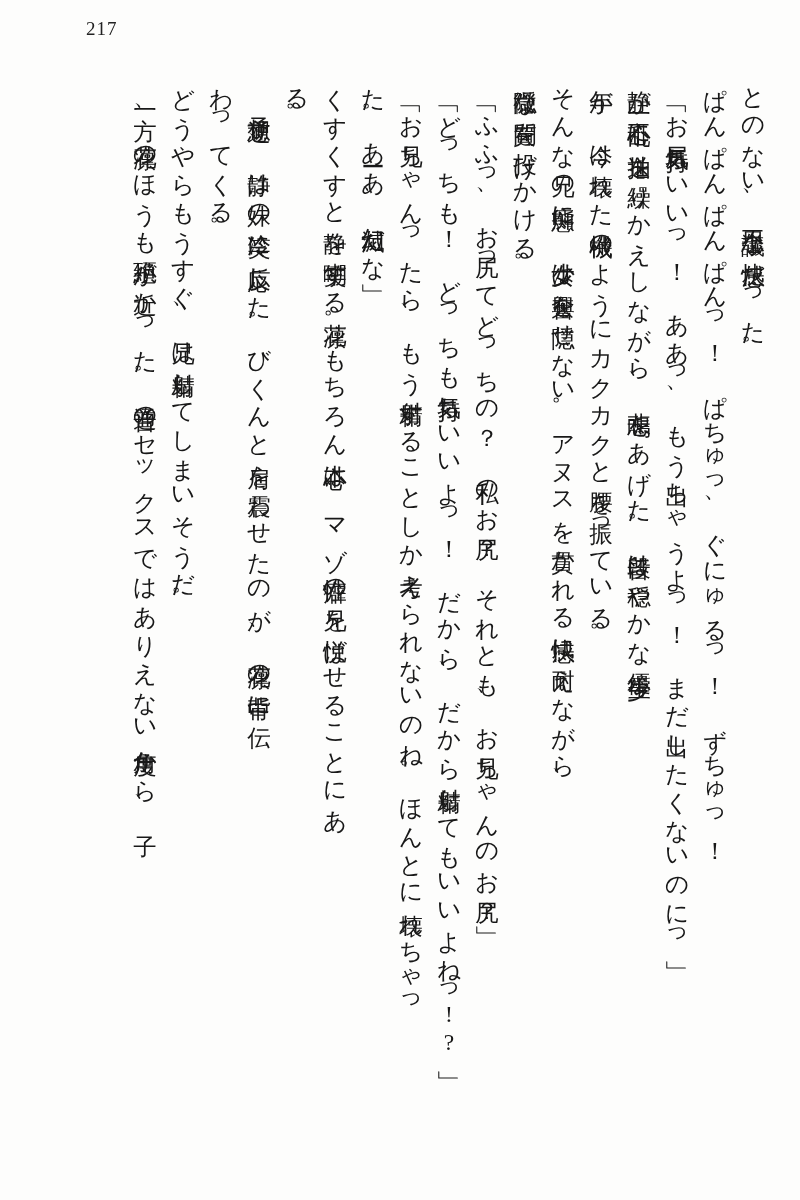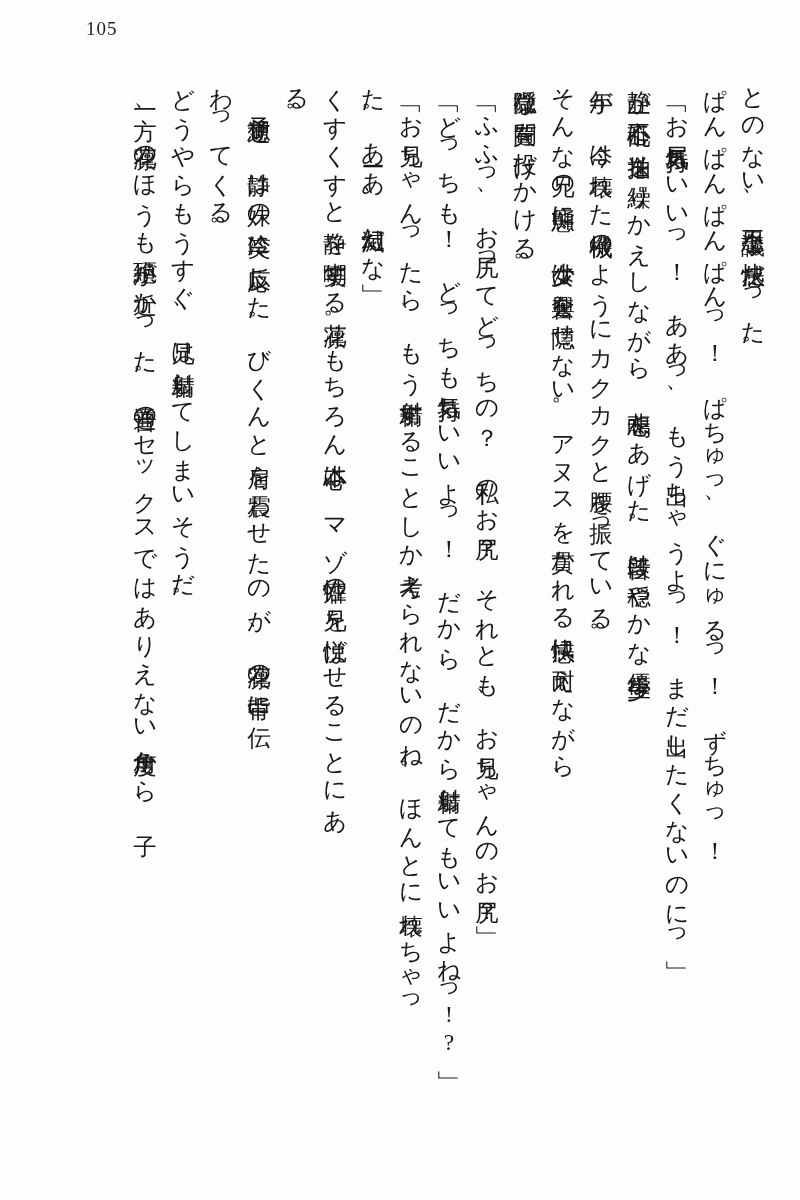--- a/index.html
+++ b/index.html
@@ -67,21 +67,21 @@
   .col.indent {
     padding-top: 26px;
     height: 1064px;
   }
 </style>
 </head>
 <body>
 
 <div id="page">
 
-  <div id="page-number">105</div>
+  <div id="page-number">217</div>
 
   <div id="text-body">
       <div class="col">とのない、不思議な快感だった。</div>
       <div class="col">ぱんぱんぱんぱんっ！　ぱちゅっ、ぐにゅるっ！　ずちゅっ！</div>
       <div class="col indent">「お尻気持ちいいっ！　ああっ、もう出ちゃうよっ！　まだ出したくないのにっ」</div>
       <div class="col">静が一心不乱に抽送を繰りかえしながら、悲鳴をあげた。普段は穏やかな優等生少</div>
       <div class="col">年が、今は壊れた機械のようにカクカクと腰を振っている。</div>
       <div class="col">そんな兄の痴態に、少女は興奮を隠せない。アヌスを貫かれる快感に耐えながら、</div>
       <div class="col">隠微な質問を投げかける。</div>
       <div class="col indent">「ふふっ、お尻ってどっちの？　私のお尻？　それとも、お兄ちゃんのお尻？」</div>

